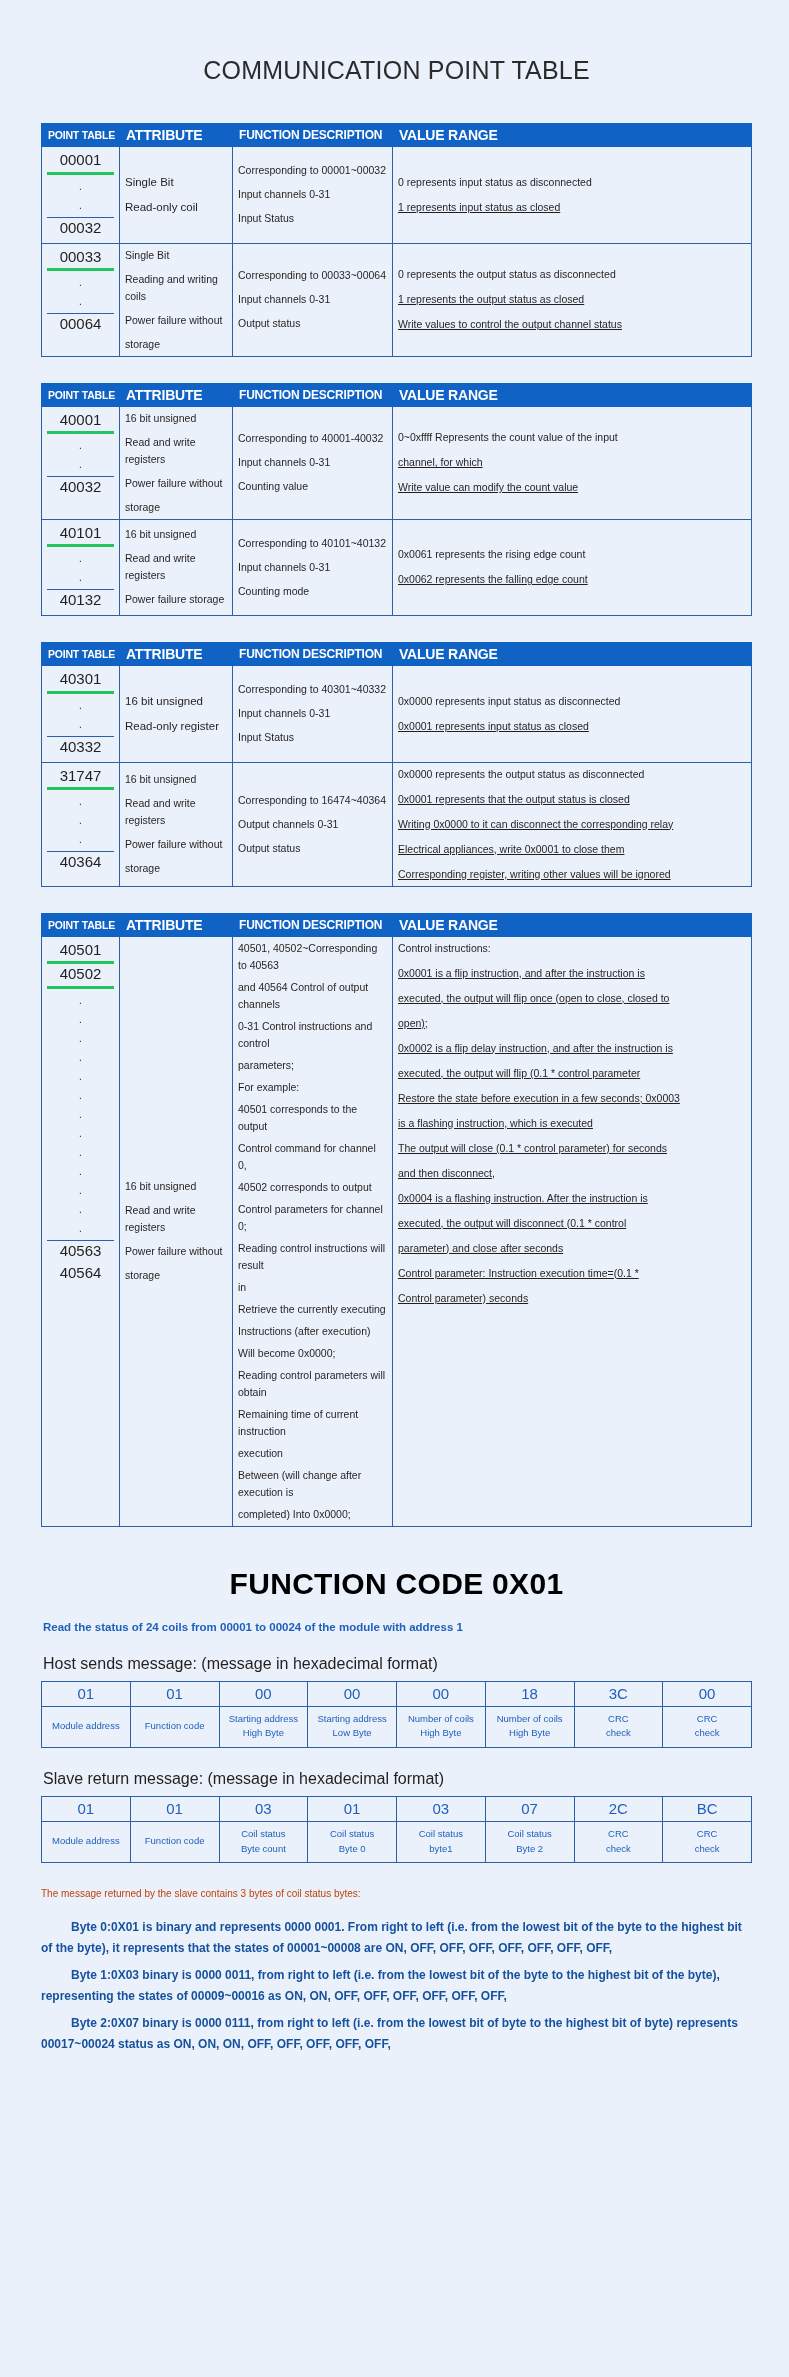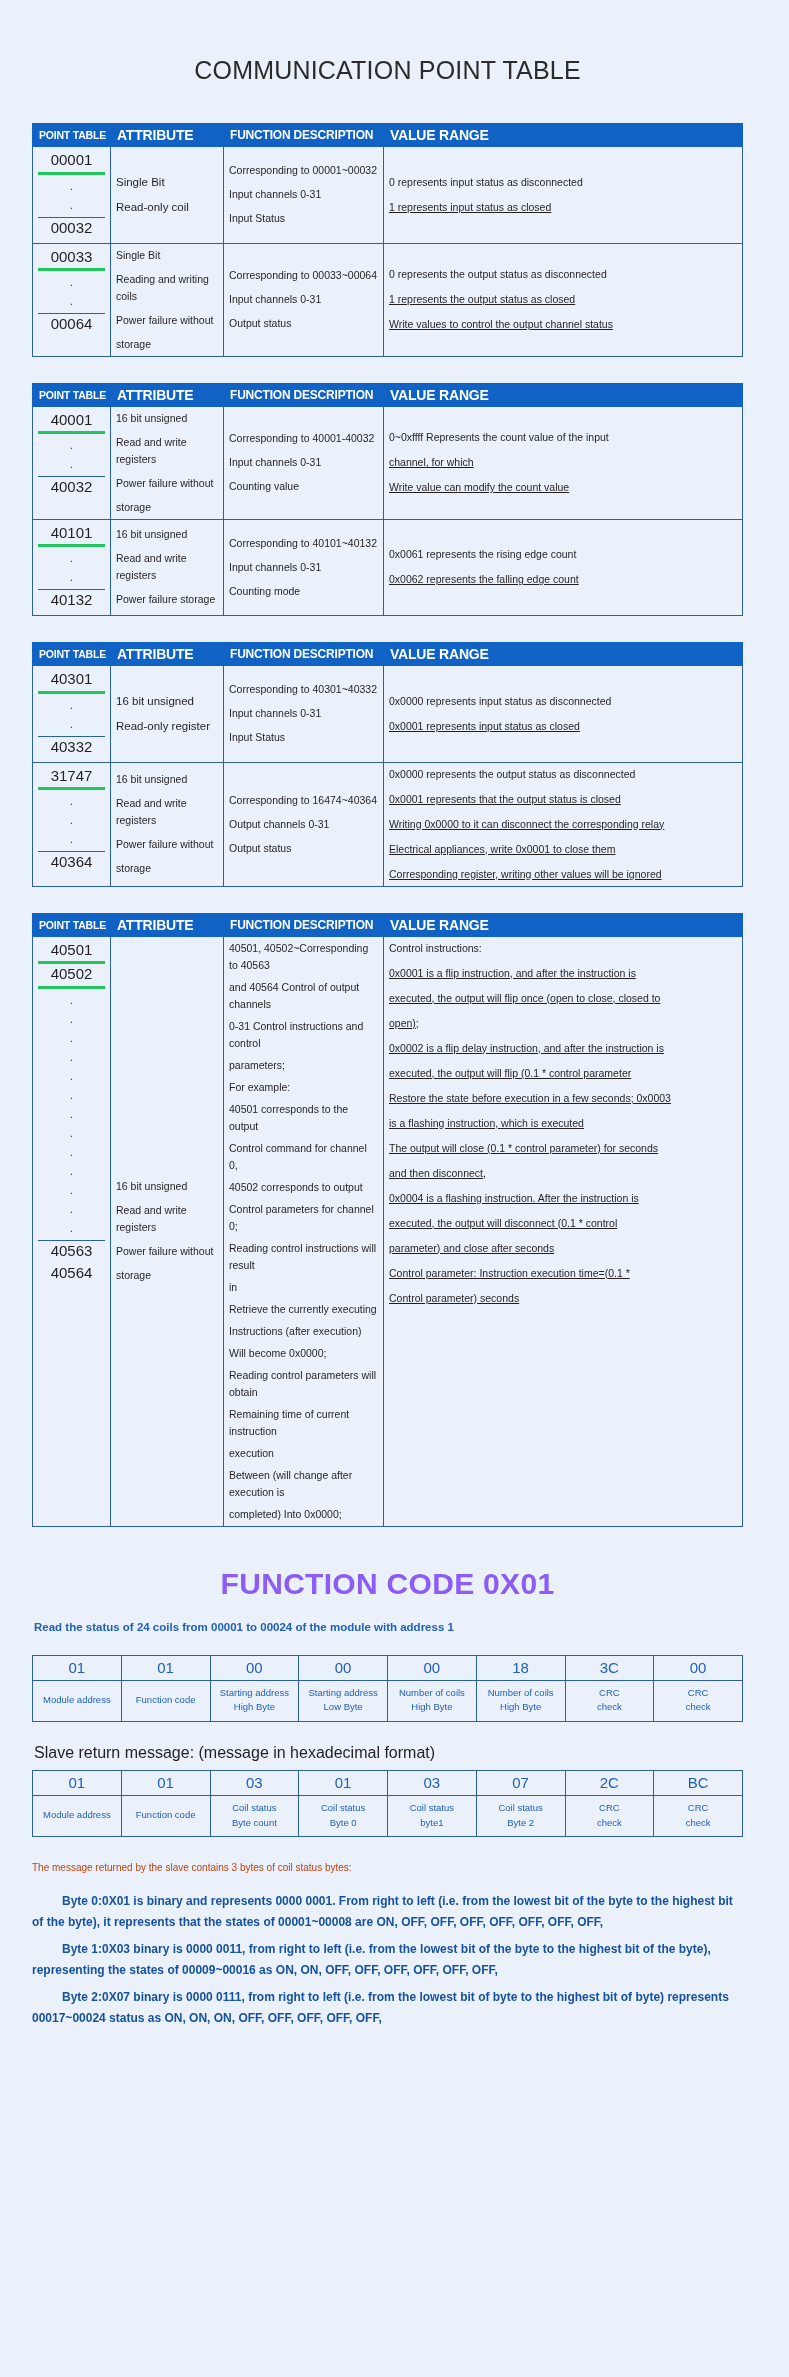--- a/index.html
+++ b/index.html
@@ -3,21 +3,21 @@
 <meta charset="utf-8">
 <style>
   * { box-sizing: border-box; }
   html, body { margin: 0; padding: 0; }
   body {
     width: 789px;
     background: #eaf1fb;
     font-family: "Liberation Sans", sans-serif;
     color: #231f20;
   }
-  .page { width: 763px; padding: 0 20px 30px 32px; }
+  .page { width: 763px; padding: 0 20px 30px 32px; margin-left: 9px; }
 
   .doc-title {
     text-align: center;
     font-size: 25px;
     font-weight: 400;
     color: #2b2b2b;
     letter-spacing: 0.2px;
     padding: 56px 0 38px 0;
     margin: 0;
   }
@@ -77,21 +77,21 @@
   .cellline { display: block; }
   .cellline + .cellline { margin-top: 7px; }
   .attr-lg { font-size: 11.5px; }
   .vr { font-size: 11px; }
   .vr .cellline + .cellline { margin-top: 8px; text-decoration: underline; }
   .fd-tight .cellline + .cellline { margin-top: 5px; }
 
   
   .fc-title {
     text-align: center;
-    color: #8b5cf6;
+    color: #000000;
     font-size: 30px;
     font-weight: 700;
     margin: 40px 0 20px 0;
     letter-spacing: 0.3px;
   }
   .fc-intro {
     color: #1f5fbd;
     font-size: 11.5px;
     font-weight: 700;
     margin: 0 0 22px 2px;
@@ -434,20 +434,21 @@
             <span class="cellline">Control parameter: Instruction execution time=(0.1 *</span>
             <span class="cellline">Control parameter) seconds</span>
           </td>
       </tr>
     </tbody>
   </table>
 
   <h2 class="fc-title">FUNCTION CODE 0X01</h2>
   <p class="fc-intro">Read the status of 24 coils from 00001 to 00024 of the module with address 1</p>
 
+  <h3 class="sec-head">Host sends message: (message in hexadecimal format)</h3>
   <table class="msg">
     <tbody>
       <tr id="host-vals">
           <td class="val">01</td>
           <td class="val">01</td>
           <td class="val">00</td>
           <td class="val">00</td>
           <td class="val">00</td>
           <td class="val">18</td>
           <td class="val">3C</td>

